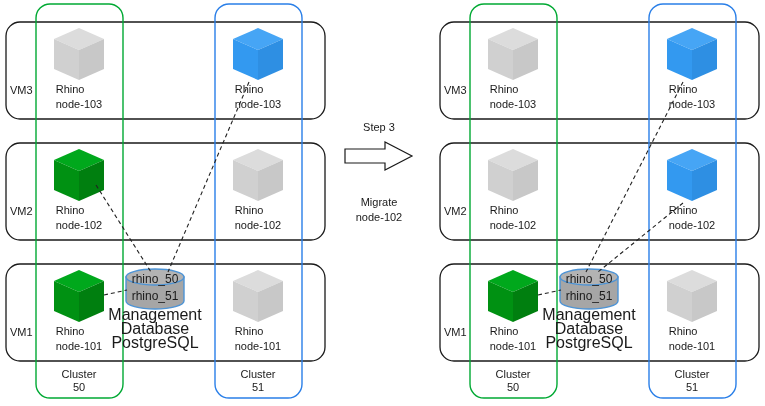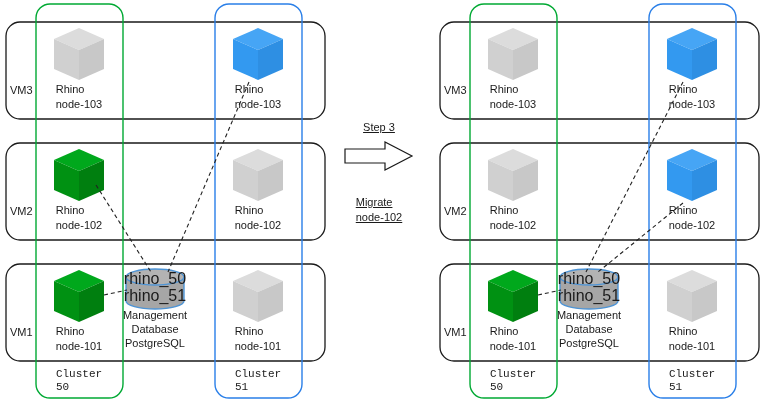--- a/index.html
+++ b/index.html
@@ -2,30 +2,30 @@
 <html><head>
 <meta charset="utf-8">
 <style>
   html,body{margin:0;padding:0;background:#ffffff;}
   body{width:765px;height:406px;overflow:hidden;
        font-family:"Liberation Sans","DejaVu Sans",sans-serif;
        color:#1a1a1a;}
   #stage{position:relative;width:765px;height:406px;}
   .svg-layer{position:absolute;left:0;top:0;width:765px;height:406px;}
   .lbl{position:absolute;white-space:nowrap;font-size:11px;line-height:13px;color:#1a1a1a;}
-  .lbl.c{text-align:left;transform:translateX(-50%);font-family:Liberation Mono, monospace;}
+  .lbl.c{text-align:center;transform:translateX(-50%);}
   .node-label{position:absolute;text-align:left;transform:translateX(-50%);
               font-size:11px;line-height:15px;color:#1a1a1a;white-space:nowrap;}
   .db-label{position:absolute;text-align:center;transform:translateX(-50%);
-            font-size:11px;line-height:14px;color:#1a1a1a;white-space:nowrap;}
+            font-size:16px;line-height:14px;color:#1a1a1a;white-space:nowrap;}
   .db-line{position:absolute;text-align:center;transform:translateX(-50%);
-           font-size:16px;line-height:14px;color:#1a1a1a;white-space:nowrap;}
+           font-size:12px;line-height:14px;color:#1a1a1a;white-space:nowrap;}
   .vm-label{position:absolute;font-size:11px;color:#1a1a1a;}
-  .step-label{position:absolute;transform:translateX(-50%);
-              font-size:11px;line-height:15px;color:#1a1a1a;white-space:nowrap;text-decoration:underline;}
+  .step-label{position:absolute;text-align:center;transform:translateX(-50%);
+              font-size:11px;line-height:15px;color:#1a1a1a;white-space:nowrap;}
 </style>
 </head>
 <body>
 
 <div id="stage">
 
   <svg class="svg-layer" viewBox="0 0 765 406">
     <defs>
       <g id="cube-green">
         <polygon points="0,11 25,0 50,11 25,22" fill="#00A81C"></polygon>

